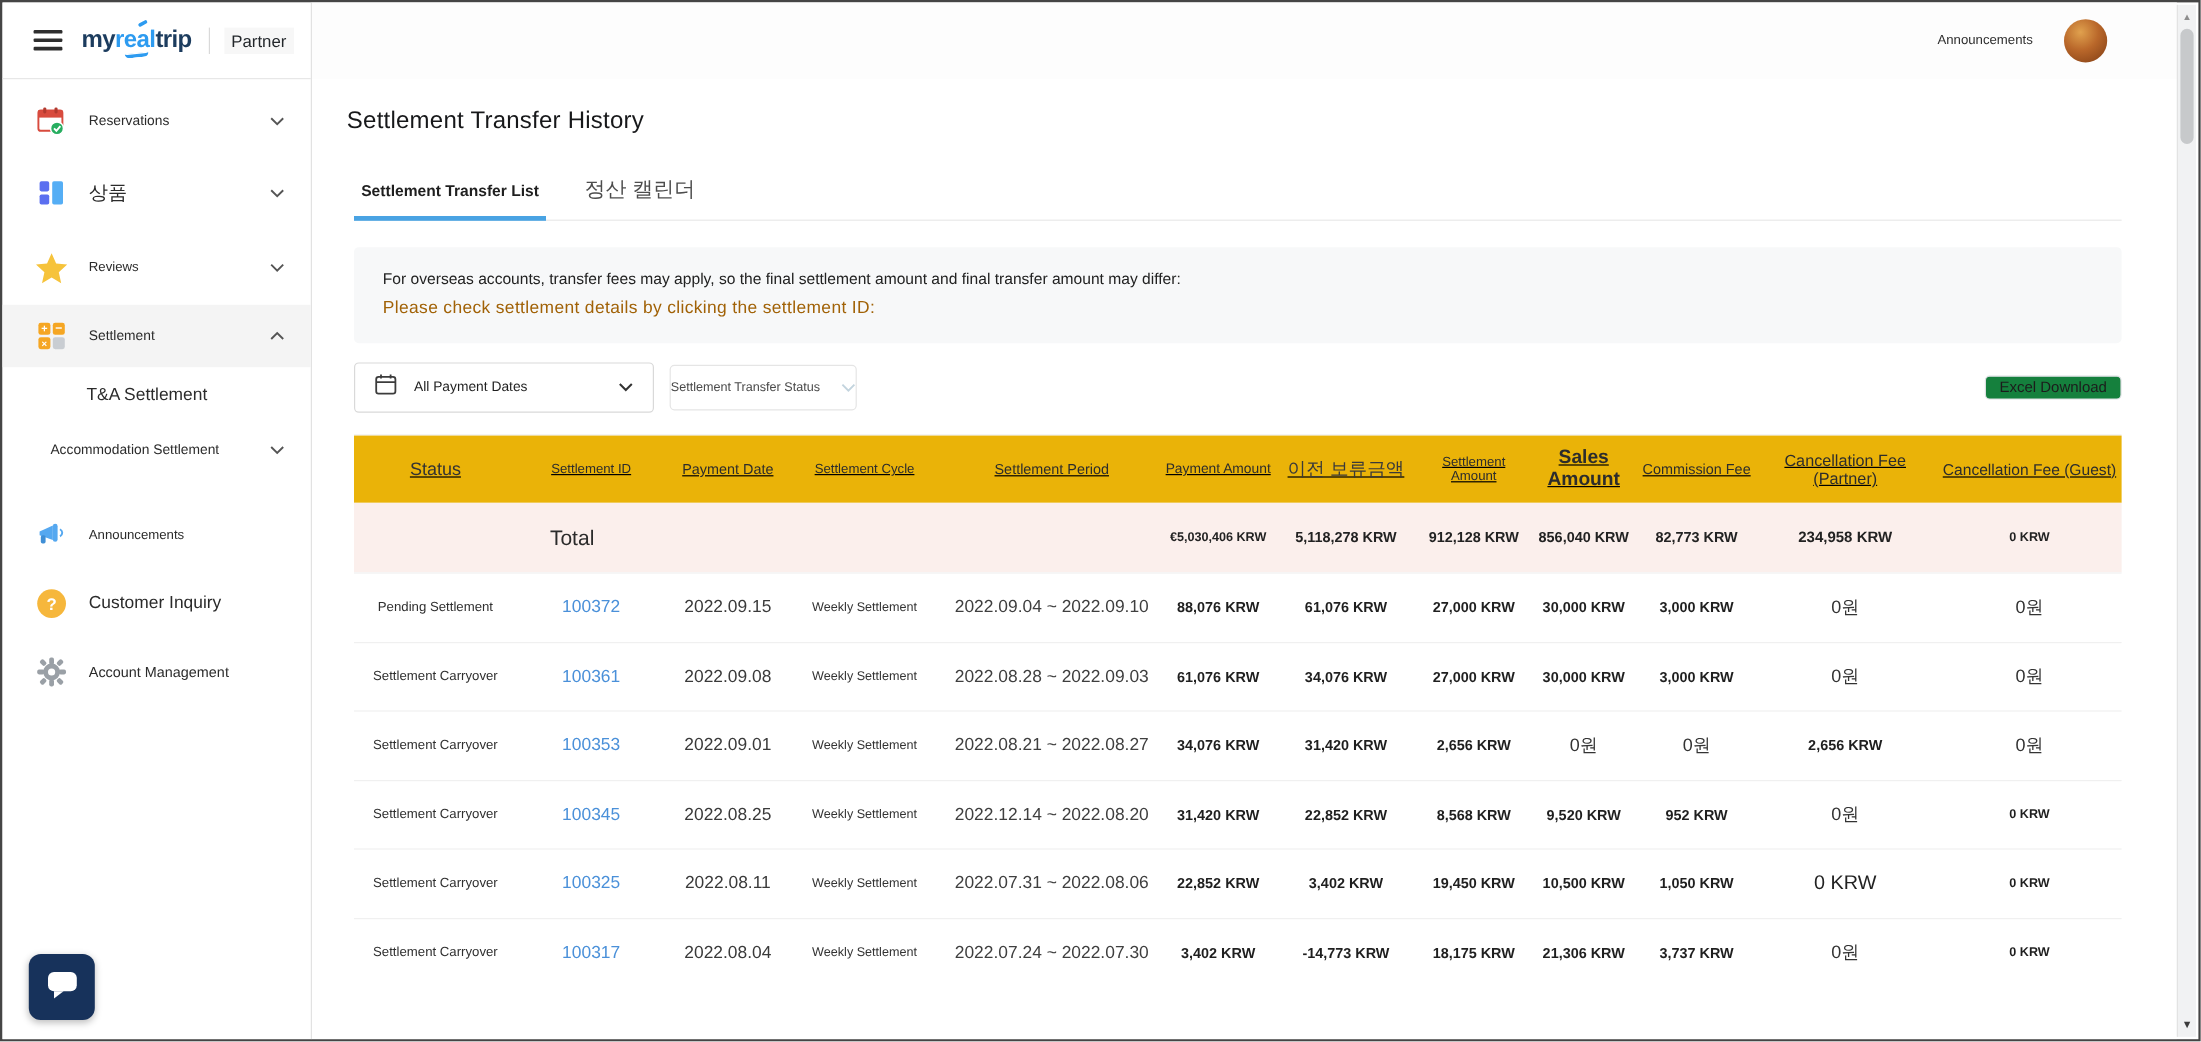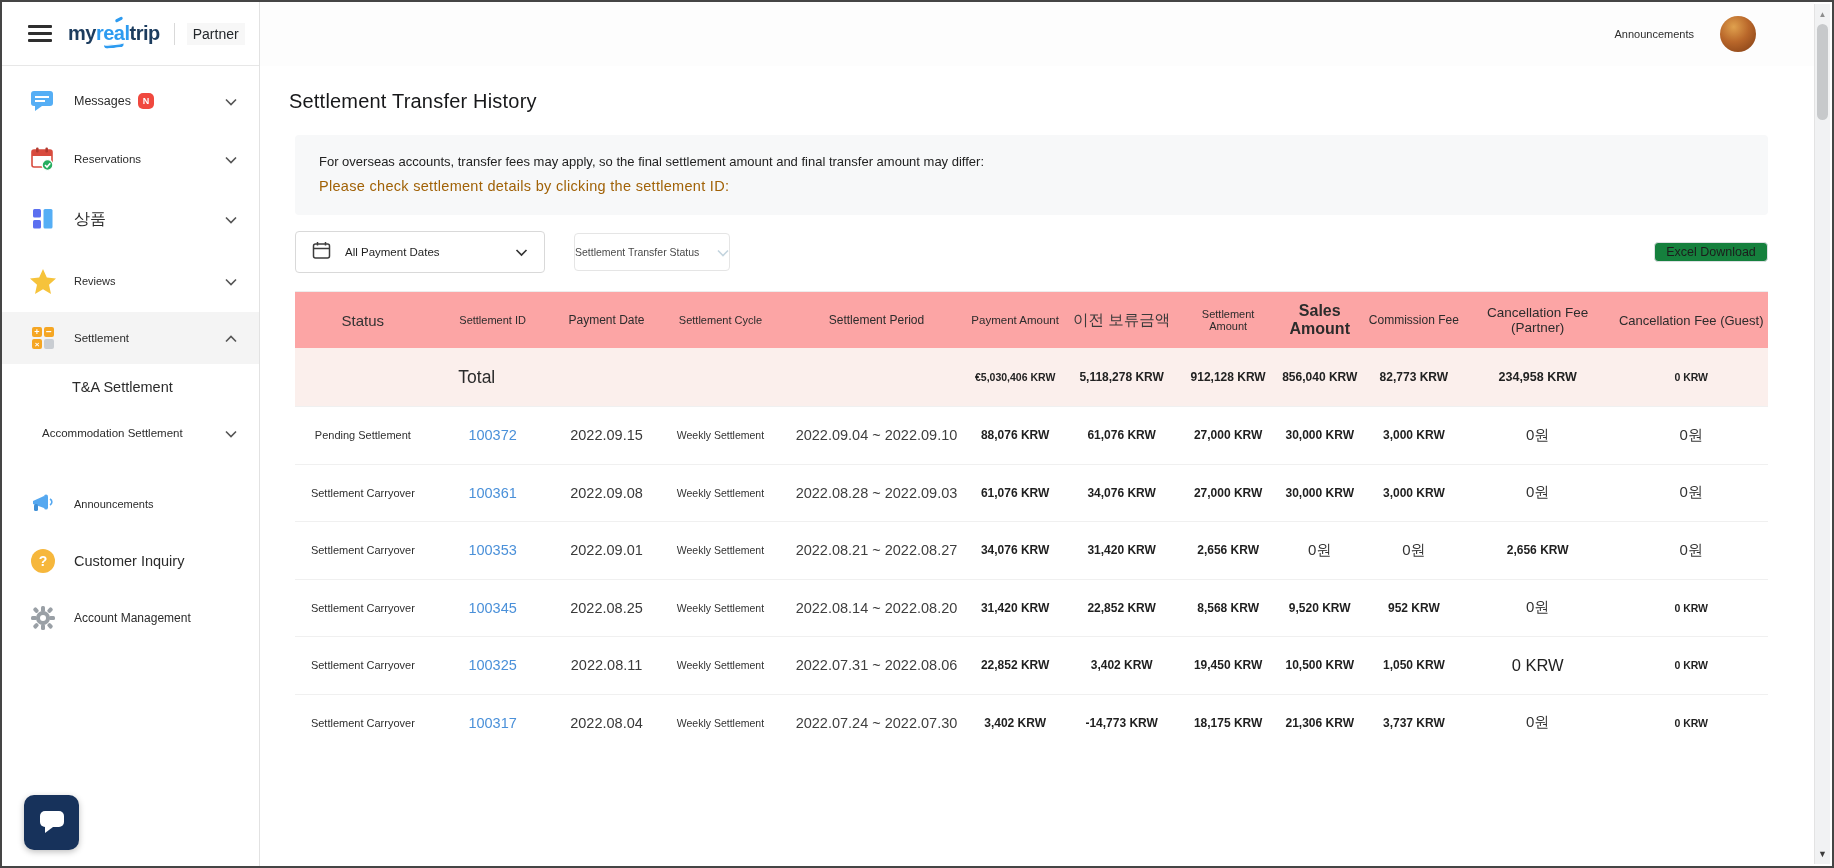--- a/index.html
+++ b/index.html
@@ -52,36 +52,36 @@
 
   .tabs { margin-top:32px; display:flex; align-items:flex-end; gap:26px; border-bottom:1px solid #e9e9e9; }
   .tab { padding:0 6px 14px 6px; cursor:pointer; }
   .tab-active { font-size:13px; font-weight:600; color:#1f1f1f; border-bottom:4px solid #49a3e3; margin-bottom:-1px; }
   .tab-inactive { font-size:17.5px; font-weight:400; color:#4d4d4d; }
 
   .notice { margin-top:22px; background:#f7f8f9; border-radius:4px; padding:19px 24px 21px 24px; }
   .notice-line1 { font-size:13px; color:#222; }
   .notice-line2 { margin-top:9px; font-size:14.5px; color:#a16207; letter-spacing:0.3px; }
 
-  .filter-row { margin-top:16px; display:flex; align-items:center;gap:16px; }
+  .filter-row { margin-top:16px; display:flex; align-items:center; }
   .dd { background:#fff; border:1px solid #d9d9d9; border-radius:4px; display:flex; align-items:center; cursor:pointer; }
   .dd-dates { width:250px; height:42px; padding:0 16px; }
   .dd-dates .dd-label { font-size:11.5px; color:#1f1f1f; margin-left:14px; }
   .dd-dates .chev { position:static; margin-left:auto; }
   .dd-status { width:156px; height:38px; padding:0 0; margin-left:13px; border-color:#e5e5e5; }
   .dd-status .dd-label { font-size:10.5px; color:#4a4a4a; }
   .dd-status .chev { position:static; margin-left:auto; }
   .filter-spacer { flex:1; }
   .excel-btn { width:114px; height:20px; background:#15803d; border:1px solid #dcdfe2; border-radius:4px;
                font-size:12.5px; color:#1c1c1c; display:flex; align-items:center; justify-content:center; cursor:pointer; }
 
   
   .table { margin-top:18px; border-top:1px solid #ededed;
            --cols: 137fr 125fr 105fr 125fr 190fr 90fr 125fr 90fr 95fr 95fr 155fr 155fr; }
-  .thead { display:grid; grid-template-columns:var(--cols); height:56px; align-items:center; background:#fca5a5; }
+  .thead { display:grid; grid-template-columns:var(--cols); height:56px; align-items:center; background:#eab308;text-decoration:underline; }
   .th { text-align:center; color:#2c2c2c; }
   .h-status { font-size:15px; font-weight:400; color:#333; }
   .h-id { font-size:11px; }
   .h-date { font-size:12px; }
   .h-cycle { font-size:11px; }
   .h-period { font-size:12px; }
   .h-pay { font-size:11.5px; }
   .h-prev { font-size:15.5px; font-weight:400; color:#3a3a3a; }
   .h-settle { font-size:11px; }
   .h-sales { font-size:16px; font-weight:600; }
@@ -136,35 +136,20 @@
       <div class="brand">
         <span class="b-my">my</span><span class="b-real">real</span><span class="b-trip">trip</span>
         <span class="accent"></span>
         <span class="swoosh"></span>
       </div>
       <div class="brand-divider"></div>
       <span class="partner-label">Partner</span>
     </div>
 
     <nav class="sidebar-nav">
-      <div class="nav-item ni-messages">
-        <span class="icon">
-          <svg width="26" height="24" viewBox="0 0 26 24">
-              <rect x="1" y="2" width="22" height="15" rx="3" fill="#55aef5"></rect>
-              <path d="M5 17 L5 22 L12 17 Z" fill="#55aef5"></path>
-              <rect x="5" y="7" width="14" height="2" fill="#fff"></rect>
-              <rect x="5" y="11" width="10" height="2" fill="#fff"></rect>
-            </svg>
-        </span>
-        <span class="nav-label">Messages</span>
-        <span class="badge-n">N</span>
-        <span class="chev"><svg width="12" height="8" viewBox="0 0 12 8">
-              <polyline points="1,1.5 6,6.5 11,1.5" fill="none" stroke="#555" stroke-width="1.6"></polyline>
-            </svg></span>
-      </div>
 
       <div class="nav-item ni-reservations">
         <span class="icon">
           <svg width="26" height="26" viewBox="0 0 26 26">
               <rect x="2" y="4" width="20" height="17" rx="2" fill="#fff" stroke="#d84b3e" stroke-width="1.6"></rect>
               <rect x="2" y="4" width="20" height="6" fill="#d84b3e"></rect>
               <rect x="6" y="1.5" width="2.6" height="5" rx="1.2" fill="#b23a2f"></rect>
               <rect x="15.4" y="1.5" width="2.6" height="5" rx="1.2" fill="#b23a2f"></rect>
               <circle cx="17.5" cy="19" r="5.4" fill="#27ae60" stroke="#fff" stroke-width="1.3"></circle>
               <polyline points="15,19 17,21 20.3,17.2" fill="none" stroke="#fff" stroke-width="1.6"></polyline>
@@ -288,20 +273,24 @@
 
   <main class="main">
     <header class="topbar">
       <span class="topbar-announcements">Announcements</span>
       <div class="avatar"></div>
     </header>
 
     <div class="content">
       <h1 class="page-title">Settlement Transfer History</h1>
 
+      <div class="tabs">
+        <div class="tab tab-active">Settlement Transfer List</div>
+        <div class="tab tab-inactive">정산 캘린더</div>
+      </div>
 
       <div class="notice">
         <div class="notice-line1">For overseas accounts, transfer fees may apply, so the final settlement amount and final transfer amount may differ:</div>
         <div class="notice-line2">Please check settlement details by clicking the settlement ID:</div>
       </div>
 
       <div class="filter-row">
         <div class="dd dd-dates">
           <span>
             <svg width="19" height="19" viewBox="0 0 19 19">
@@ -399,21 +388,21 @@
     <div class="cell c-amt won-cell">0원</div>
     <div class="cell c-amt">2,656 KRW</div>
     <div class="cell c-amt c-guest won-cell">0원</div>
   </div>
 
   <div class="trow">
     <div class="cell c-status">Settlement Carryover</div>
     <div class="cell c-id">100345</div>
     <div class="cell c-date">2022.08.25</div>
     <div class="cell c-cycle">Weekly Settlement</div>
-    <div class="cell c-period">2022.08.14 ~ 2022.08.20</div>
+    <div class="cell c-period">2022.12.14 ~ 2022.08.20</div>
     <div class="cell c-amt">31,420 KRW</div>
     <div class="cell c-amt">22,852 KRW</div>
     <div class="cell c-amt">8,568 KRW</div>
     <div class="cell c-amt">9,520 KRW</div>
     <div class="cell c-amt">952 KRW</div>
     <div class="cell c-amt won-cell">0원</div>
     <div class="cell c-amt c-guest">0 KRW</div>
   </div>
 
   <div class="trow">

